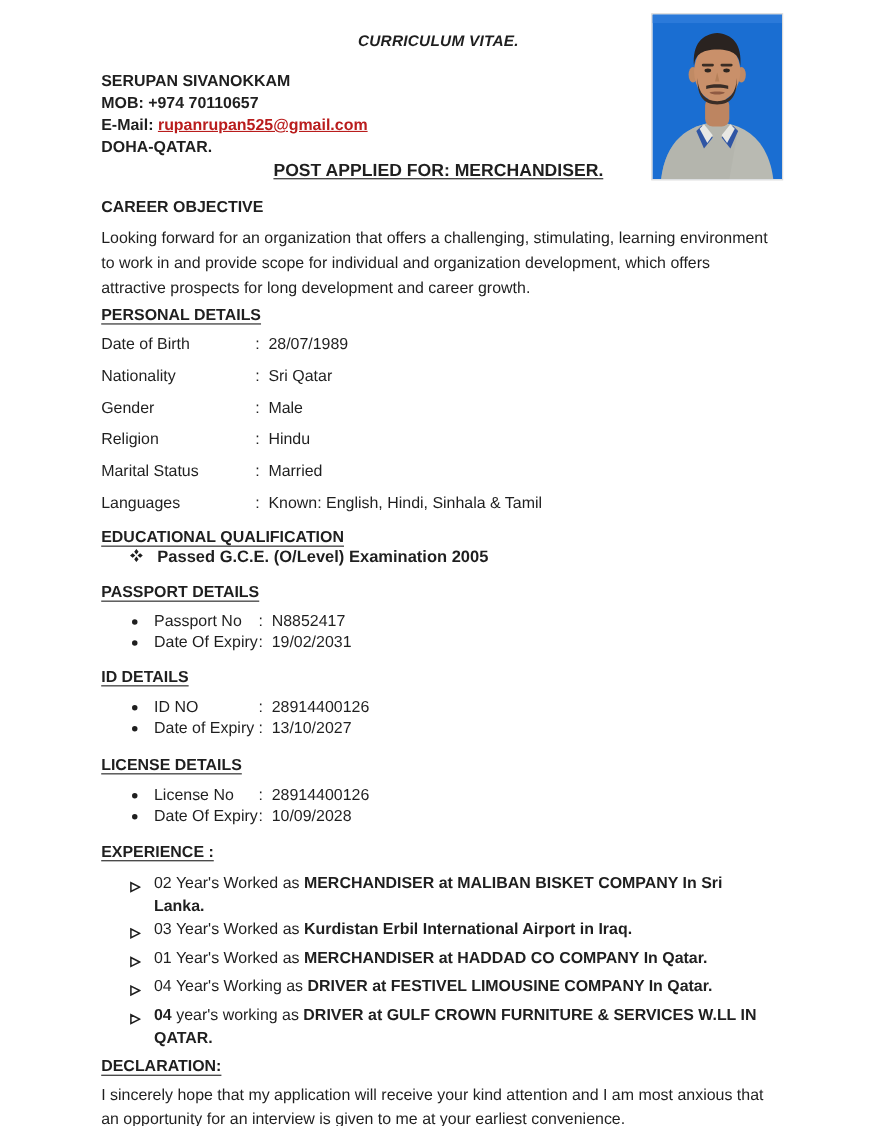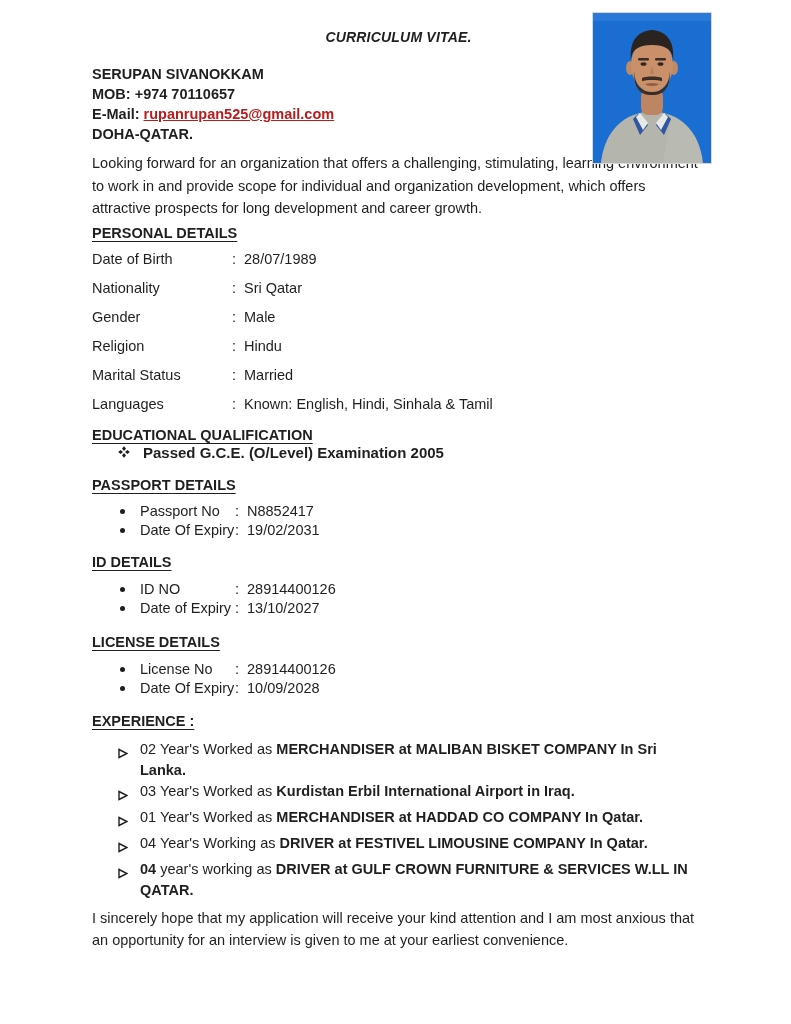--- a/index.html
+++ b/index.html
@@ -121,21 +121,23 @@
 
   <div class="cv-title">CURRICULUM VITAE.</div>
 
   <div class="contact-block">
     <div class="contact-line">SERUPAN SIVANOKKAM</div>
     <div class="contact-line">MOB: +974 70110657</div>
     <div class="contact-line"><span>E-Mail: </span><a href="#" class="email-link">rupanrupan525@gmail.com</a></div>
     <div class="contact-line">DOHA-QATAR.</div>
   </div>
 
-
+  <div class="post-applied">POST APPLIED FOR: MERCHANDISER.</div>
+
+  <div class="sec-heading mt14">CAREER OBJECTIVE</div>
   <div class="para mt8">Looking forward for an organization that offers a challenging, stimulating, learning environment to work in and provide scope for individual and organization development, which offers attractive prospects for long development and career growth.</div>
 
   <div class="sec-heading u mt4">PERSONAL DETAILS</div>
   <div class="pd-rows">
     <div class="pd-row">
         <span class="pd-label">Date of Birth</span>
         <span class="colon">:</span>
         <span>28/07/1989</span>
       </div>
     <div class="pd-row">
@@ -262,15 +264,16 @@
       <span><span class="b"></span><span>04 Year's Working as </span><span class="b">DRIVER at FESTIVEL LIMOUSINE COMPANY In Qatar.</span></span>
     </div>
     <div class="exp-row">
       <span class="exp-marker"><svg width="10" height="11" viewBox="0 0 10 11">
             <path d="M1,1.5 L9,5.5 L1,9.5 Z" fill="#ffffff" stroke="#1f1f1f" stroke-width="1.4"></path>
           </svg></span>
       <span><span class="b">04</span><span> year's working as </span><span class="b">DRIVER at GULF CROWN FURNITURE &amp; SERVICES W.LL IN QATAR.</span></span>
     </div>
   </div>
 
+  <div class="sec-heading u mt6">DECLARATION:</div>
   <div class="para mt6">I sincerely hope that my application will receive your kind attention and I am most anxious that an opportunity for an interview is given to me at your earliest convenience.</div>
 
 </div>
 
 </body></html>

